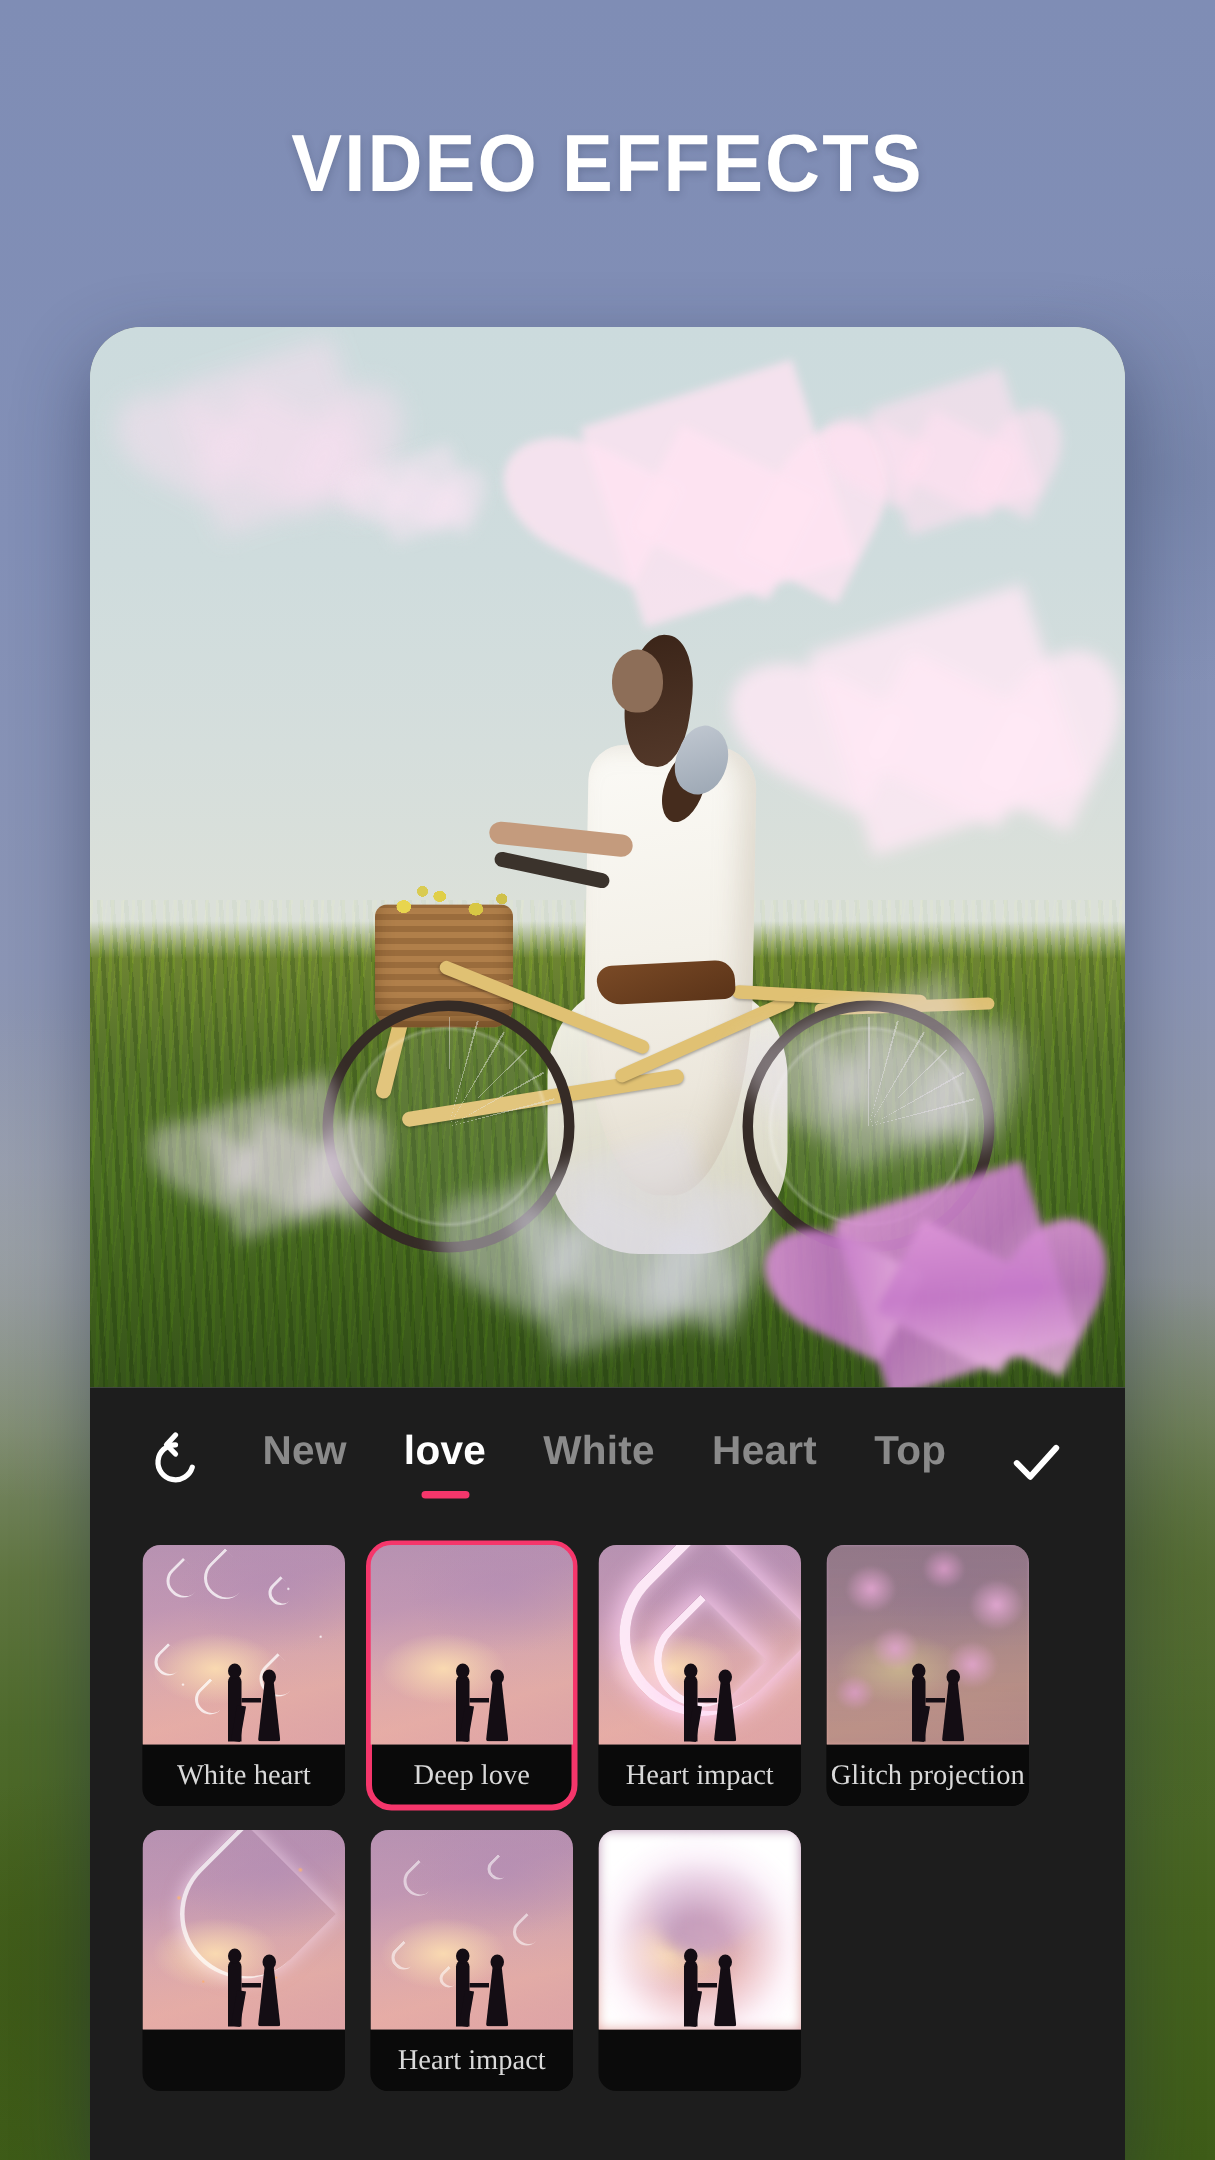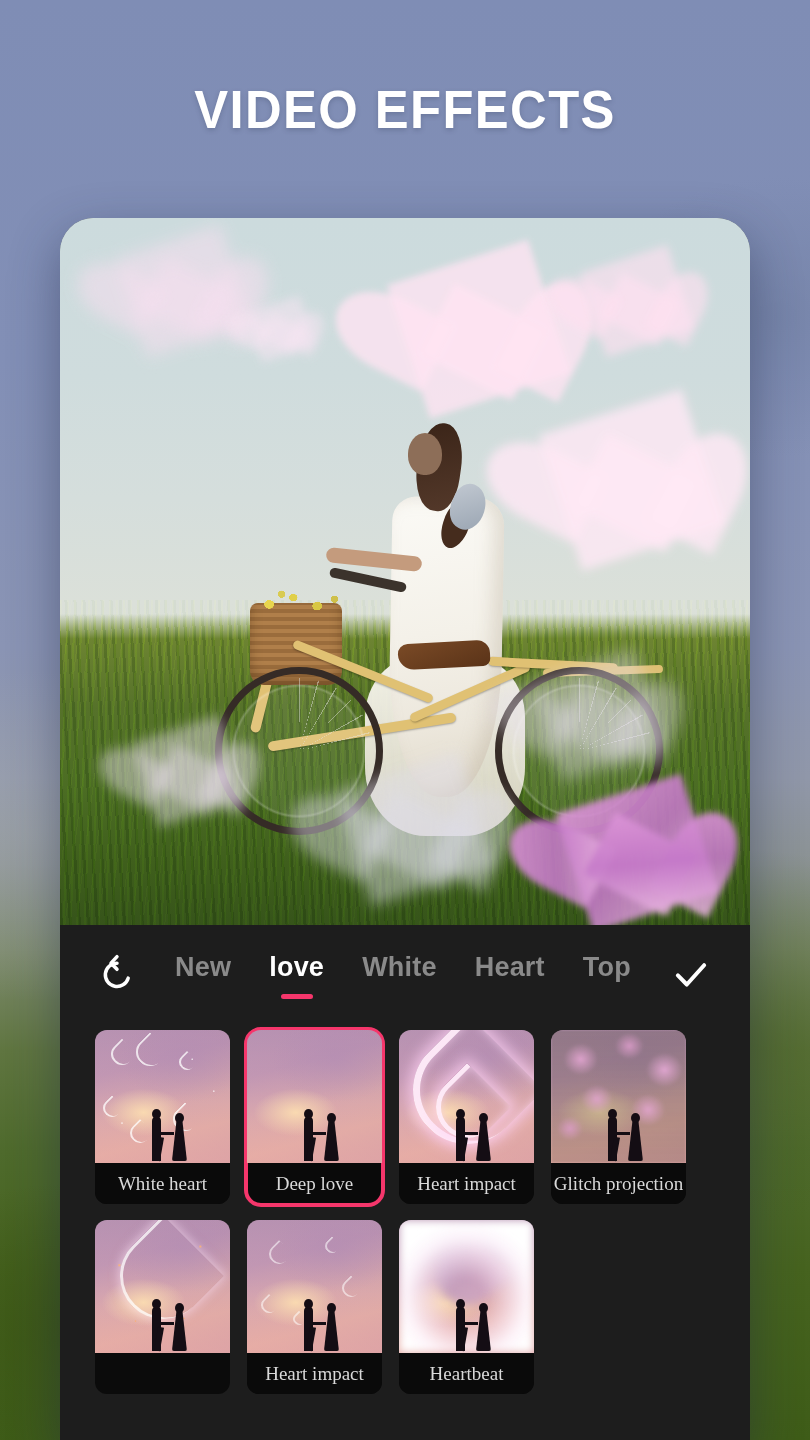--- a/index.html
+++ b/index.html
@@ -680,18 +680,17 @@
           <div class="ov ov-heartbeat"></div>
           <div class="couple">
             <i class="man-body"></i>
               <i class="man-head"></i>
               <i class="man-leg"></i>
             <i class="arm-link"></i>
               <i class="wm-body"></i>
               <i class="wm-head"></i>
           </div>
         </div>
-        <div class="label">Heartbeat</div>
       </div>
 
     </div>
   </div>
 </div>
 
 </body></html>

